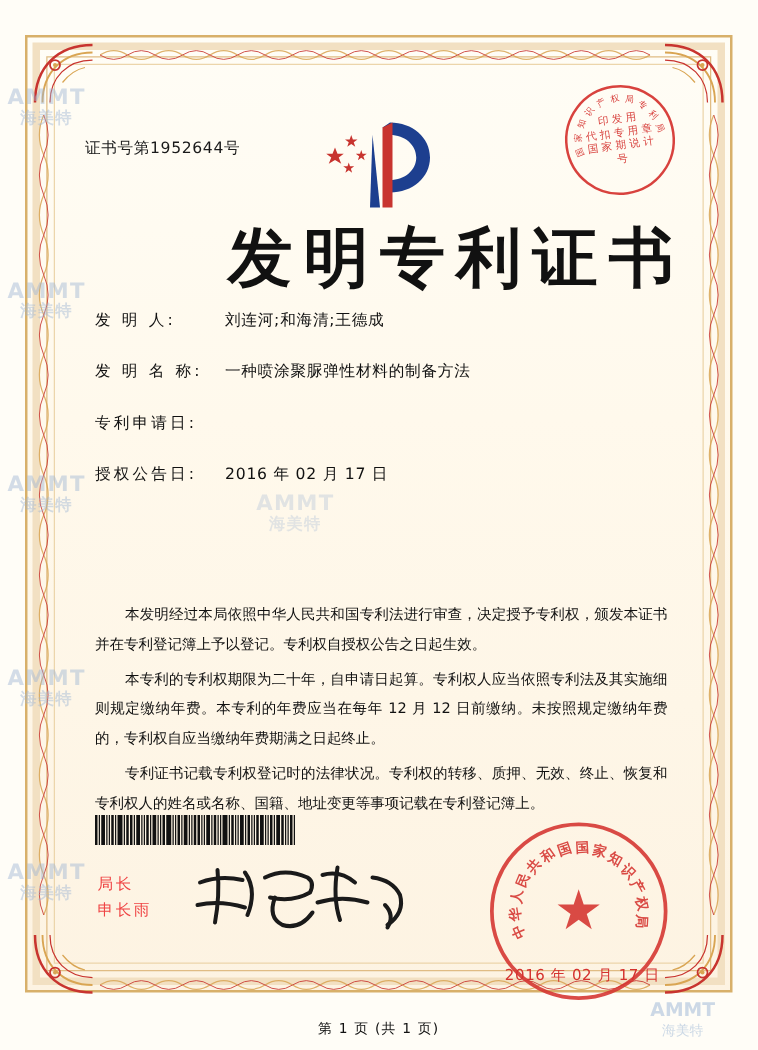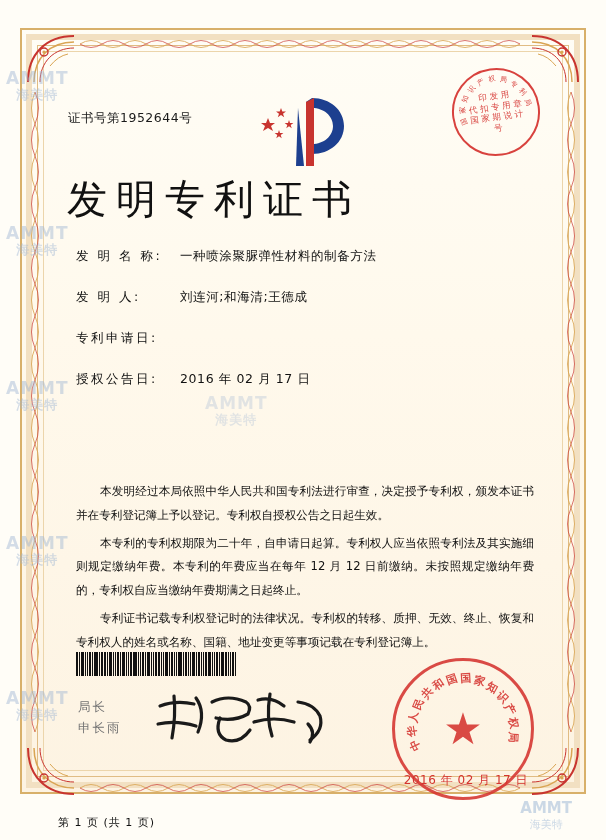--- a/index.html
+++ b/index.html
@@ -174,25 +174,25 @@
     line-height: 1.25;
     text-align: center;
     width: 56px;
   }
 
   .title {
     position: absolute;
     left: 0;
     top: 112px;
     width: 490px;
-    text-align: left;
-    font-size: 40px;
+    text-align: right;
+    font-size: 52px;
     letter-spacing: 9px;
     color: #111;
-    font-weight: normal;
+    font-weight: bold;
     font-family: "DejaVu Sans", "Liberation Sans", sans-serif;
     text-indent: 9px;
   }
 
   .fields {
     position: absolute;
     left: 18px;
     top: 188px;
     width: 460px;
   }
@@ -252,21 +252,21 @@
     height: 100%;
   }
 
   
   .sig-block {
     position: absolute;
     left: 20px;
     top: 636px;
     font-size: 12.5px;
     line-height: 1.7;
-    color: #737373;
+    color: #ef4444;
     letter-spacing: 2px;
   }
   .handwriting {
     position: absolute;
     left: 92px;
     top: 628px;
     width: 190px;
     height: 60px;
     color: #222;
   }
@@ -312,20 +312,21 @@
     font-size: 12px;
     color: #d5332f;
     letter-spacing: .5px;
   }
 
   .page-no {
     position: absolute;
     left: 0;
     top: 755px;
     width: 490px;
+    text-align: center;
     font-size: 11px;
     color: #111;
     letter-spacing: 1px;
   }
 
   .bottom-wm {
     position: absolute;
     right: 34px;
     bottom: 8px;
     text-align: center;
@@ -476,26 +477,26 @@
         <div>印 发 用</div>
         <div>代 扣 专 用 章</div>
         <div>国 家 期 说 计 号</div>
       </div>
     </div>
 
     <div class="title">发明专利证书</div>
 
     <div class="fields">
       <div class="field">
+        <div class="label">发 明 人:</div>
+        <div class="value">刘连河;和海清;王德成</div>
+      </div>
+      <div class="field">
         <div class="label">发 明 名 称:</div>
         <div class="value">一种喷涂聚脲弹性材料的制备方法</div>
-      </div>
-      <div class="field">
-        <div class="label">发 明 人:</div>
-        <div class="value">刘连河;和海清;王德成</div>
       </div>
       <div class="field">
         <div class="label">专利申请日:</div>
       </div>
       <div class="field">
         <div class="label">授权公告日:</div>
         <div class="value">2016 年 02 月 17 日</div>
       </div>
     </div>
 

